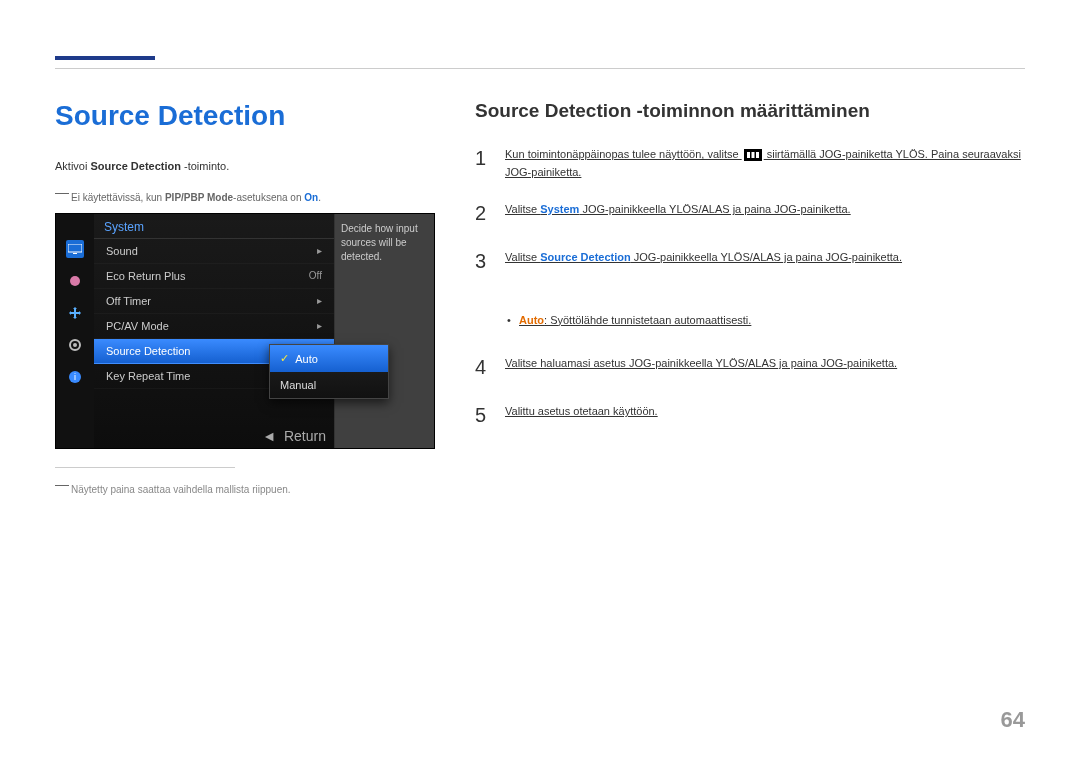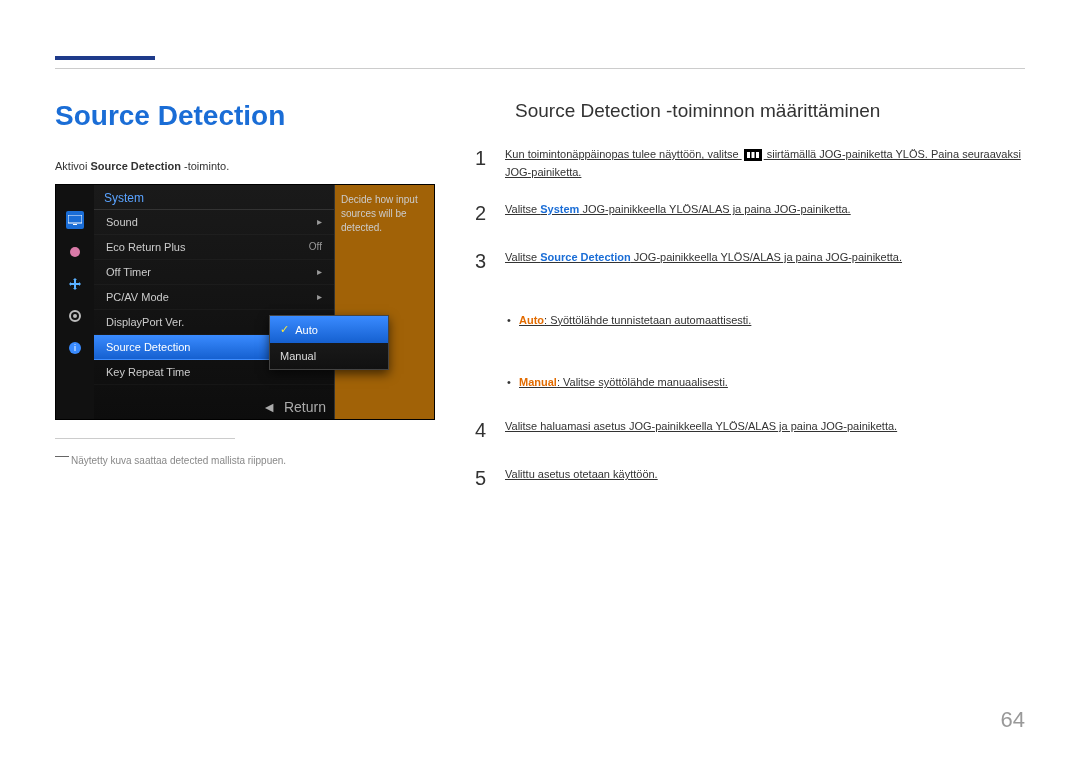--- a/index.html
+++ b/index.html
@@ -94,21 +94,21 @@
     color: #ccc;
     border-bottom: 1px solid rgba(255,255,255,0.03);
   }
   .osd-row .arrow { font-size:10px; color:#999; }
   .osd-row.selected {
     background: linear-gradient(#3a8bff,#1560d0);
     color: #fff;
   }
   .osd-right-desc {
     width: 100px;
-    background: #a16207;
+    background: #404040;
     padding: 8px 6px;
     font-size: 10px;
     line-height: 1.4;
     color: #ccc;
     border-left: 1px solid #333;
   }
   .osd-popup {
     position: absolute;
     top: 130px;
     left: 175px;
@@ -140,23 +140,22 @@
   }
   .disclaimer-hr {
     border-top: 1px solid #ccc;
     width: 180px;
     margin: 18px 0 8px;
   }
   .disclaimer { font-size: 10px; color: #888; }
   
   .subtitle {
     font-size: 19px;
-    font-weight: normal;
+    font-weight: bold;
     margin-bottom: 20px;
-    margin-left: 40px;
   }
   .steps { list-style: none; }
   .step {
     display: flex;
     gap: 12px;
     margin-bottom: 16px;
     font-size: 11px;
     line-height: 1.6;
   }
   .step-num {
@@ -185,36 +184,40 @@
   .hl-orange { color: #e26b00; font-weight: bold; }
   ul.bullets { list-style: none; margin-top: 8px; }
   ul.bullets li { position: relative; padding-left: 14px; margin-bottom: 6px; margin-top: 45px; }
   ul.bullets li::before { content:"•"; position:absolute; left:2px; top:0; color:#333;}
   .page-num {
     position: absolute;
     bottom: 30px;
     right: 55px;
     font-size: 22px;
     color: #999;
+    font-weight: bold;
   }
 </style>
 </head>
 <body>
 
 <div class="blue-bar"></div>
 <div class="hr-top"></div>
 
 <div class="page">
   <div class="left-col">
     <div class="title-left">Source Detection</div>
 
     <div class="activate-line">
       <span>Aktivoi </span><span class="b">Source Detection</span><span> -toiminto.</span>
     </div>
 
+    <div class="note-line">
+      <span class="dash">―</span><span>Ei käytettävissä, kun </span><span class="b">PIP/PBP Mode</span><span>-asetuksena on </span><span class="b-on">On</span><span>.</span>
+    </div>
 
     <div class="osd">
       <div class="osd-left">
         <div class="ico active">
           <svg width="14" height="10" viewBox="0 0 14 10">
               <rect x="0" y="0" width="14" height="8" fill="none" stroke="#fff" stroke-width="1"></rect>
               <rect x="5" y="9" width="4" height="1" fill="#fff"></rect>
             </svg>
         </div>
         <div class="ico">
@@ -251,24 +254,20 @@
               <span>Eco Return Plus</span>
               <span class="arrow">Off</span>
             </div>
             <div class="osd-row">
               <span>Off Timer</span>
               <span class="arrow">▸</span>
             </div>
             <div class="osd-row">
               <span>PC/AV Mode</span>
               <span class="arrow">▸</span>
-            </div>
-            <div class="osd-row">
-              <span>DisplayPort Ver.</span>
-              <span class="arrow"></span>
             </div>
             <div class="osd-row selected">
               <span>Source Detection</span>
               <span class="arrow"></span>
             </div>
             <div class="osd-row">
               <span>Key Repeat Time</span>
               <span class="arrow"></span>
             </div>
           </div>
@@ -281,21 +280,21 @@
             <span>Manual</span>
           </div>
         </div>
         <div class="osd-footer">◄ &nbsp;<span>Return</span></div>
       </div>
       <div class="osd-right-desc">Decide how input sources will be detected.</div>
     </div>
 
     <div class="disclaimer-hr"></div>
     <div class="disclaimer">
-      <span class="dash">―</span><span>Näytetty kuva saattaa detected mallista riippuen.</span>
+      <span class="dash">―</span><span>Näytetty paina saattaa vaihdella mallista riippuen.</span>
     </div>
   </div>
 
   <div class="right-col">
     <div class="subtitle">Source Detection -toiminnon määrittäminen</div>
     <ol class="steps">
       <li class="step">
         <div class="step-num">1</div>
         <div class="step-body">
           <span>Kun toimintonäppäinopas tulee näyttöön, valitse </span><span class="inline-icon"></span><span> siirtämällä JOG-painiketta YLÖS. Paina seuraavaksi JOG-painiketta.</span>
@@ -306,21 +305,20 @@
         <div class="step-body">
           <span>Valitse </span><span class="hl-blue">System</span><span> JOG-painikkeella YLÖS/ALAS ja paina JOG-painiketta.</span>
         </div>
       </li>
       <li class="step">
         <div class="step-num">3</div>
         <div class="step-body">
           <span>Valitse </span><span class="hl-blue">Source Detection</span><span> JOG-painikkeella YLÖS/ALAS ja paina JOG-painiketta.</span>
           <ul class="bullets">
             <li><span class="hl-orange">Auto</span><span>: Syöttölähde tunnistetaan automaattisesti.</span></li>
-            <li><span class="hl-orange">Manual</span><span>: Valitse syöttölähde manuaalisesti.</span></li>
           </ul>
         </div>
       </li>
       <li class="step">
         <div class="step-num">4</div>
         <div class="step-body">Valitse haluamasi asetus JOG-painikkeella YLÖS/ALAS ja paina JOG-painiketta.</div>
       </li>
       <li class="step">
         <div class="step-num">5</div>
         <div class="step-body">Valittu asetus otetaan käyttöön.</div>

